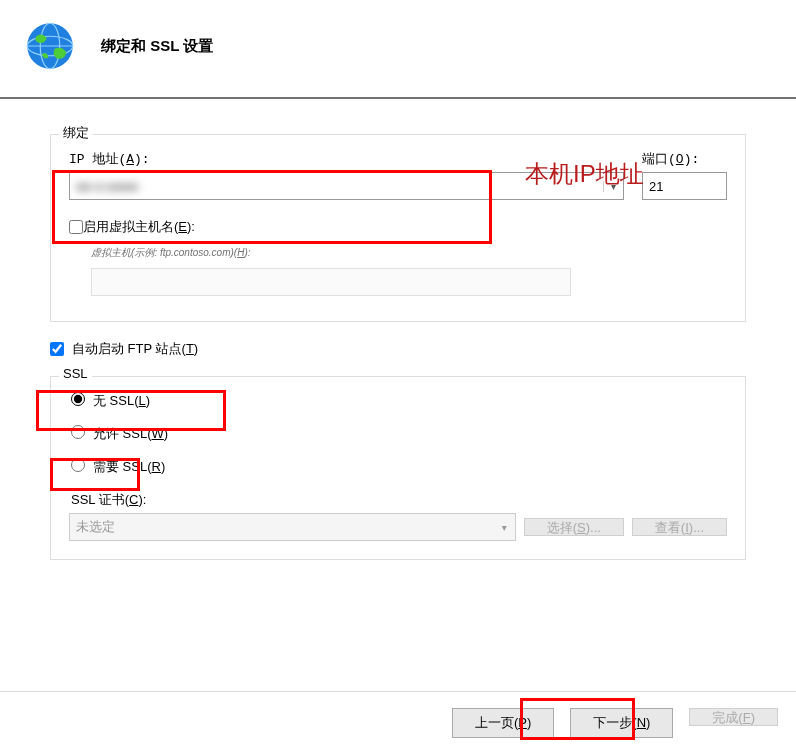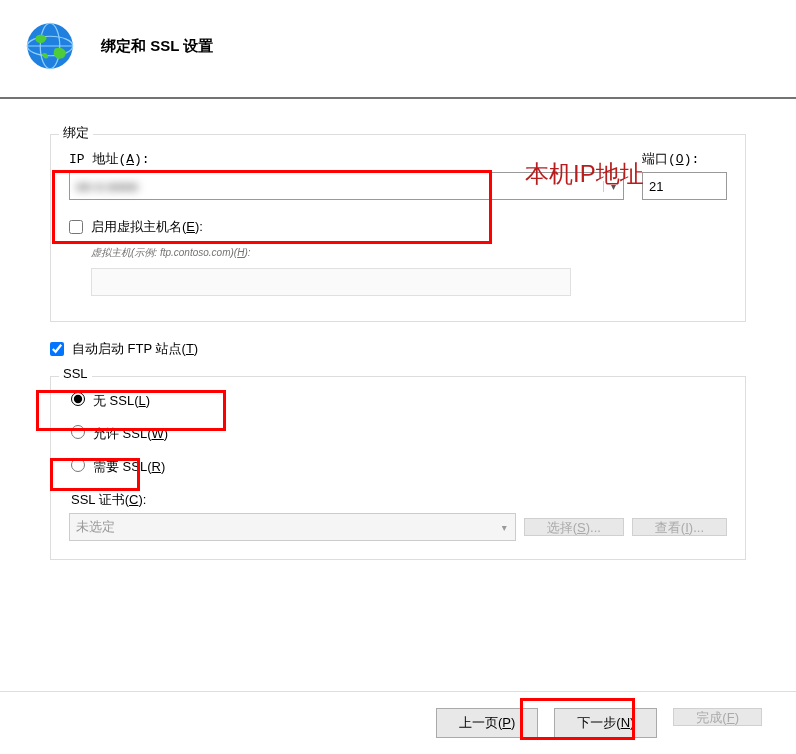--- a/index.html
+++ b/index.html
@@ -86,21 +86,20 @@
       border: none;
       outline: none;
       padding: 0 6px;
       font-size: 13px;
       height: 26px;
     }
     .checkbox-row {
       margin-top: 18px;
       display: flex;
       align-items: center;
-      gap: 8px;
     }
     .vh-hint {
       margin: 10px 0 8px 22px;
       color: #737373;
       font-style: italic;
       font-size: 10px;
     }
     .vh-input-wrap {
       margin-left: 22px;
     }
@@ -153,21 +152,21 @@
       color: #aaa;
       font-size: 13px;
       white-space: nowrap;
     }
     .footer {
       position: absolute;
       bottom: 0;
       left: 0;
       right: 0;
       border-top: 1px solid #ddd;
-      padding: 16px 34px;
+      padding: 16px 18px;
       display: flex;
       justify-content: flex-end;
       gap: 16px;
     }
     .btn {
       height: 30px;
       padding: 0 22px;
       background: #e8e8e8;
       border: 1px solid #aaa;
       font-size: 13px;

